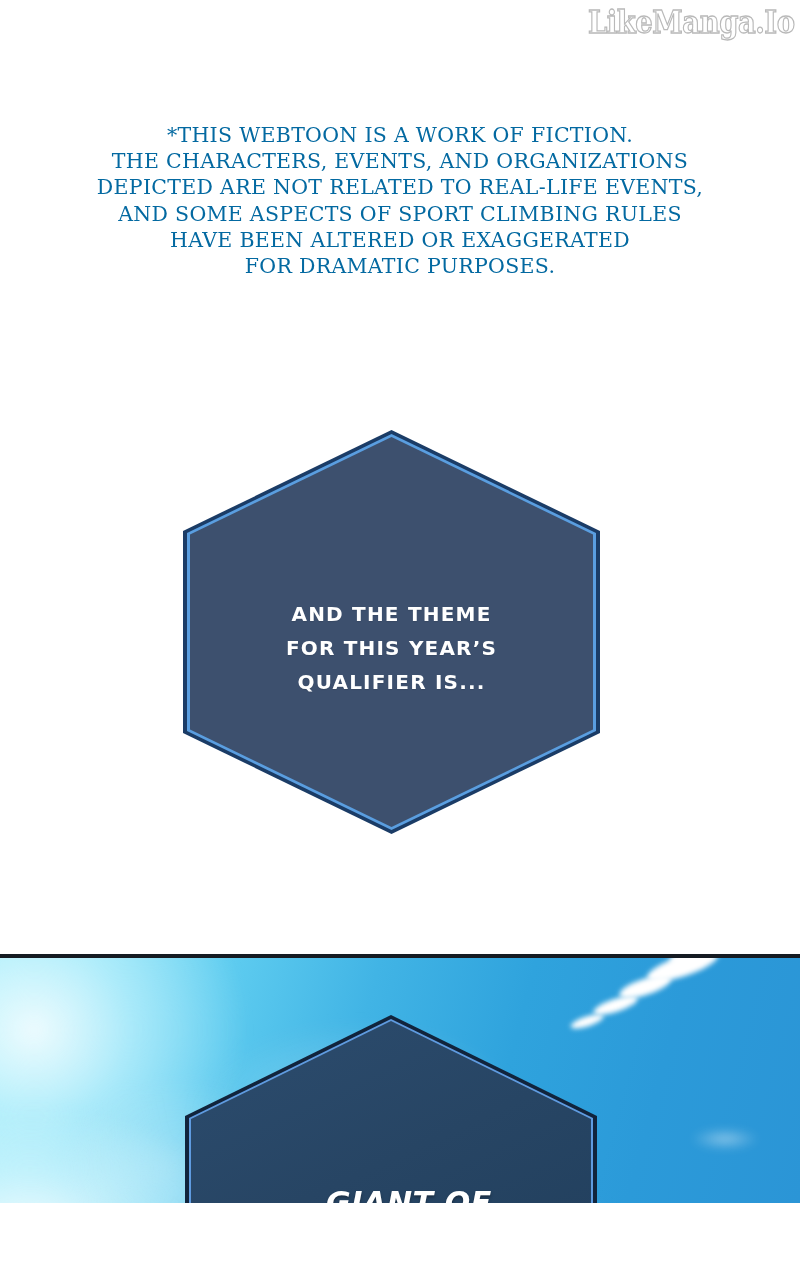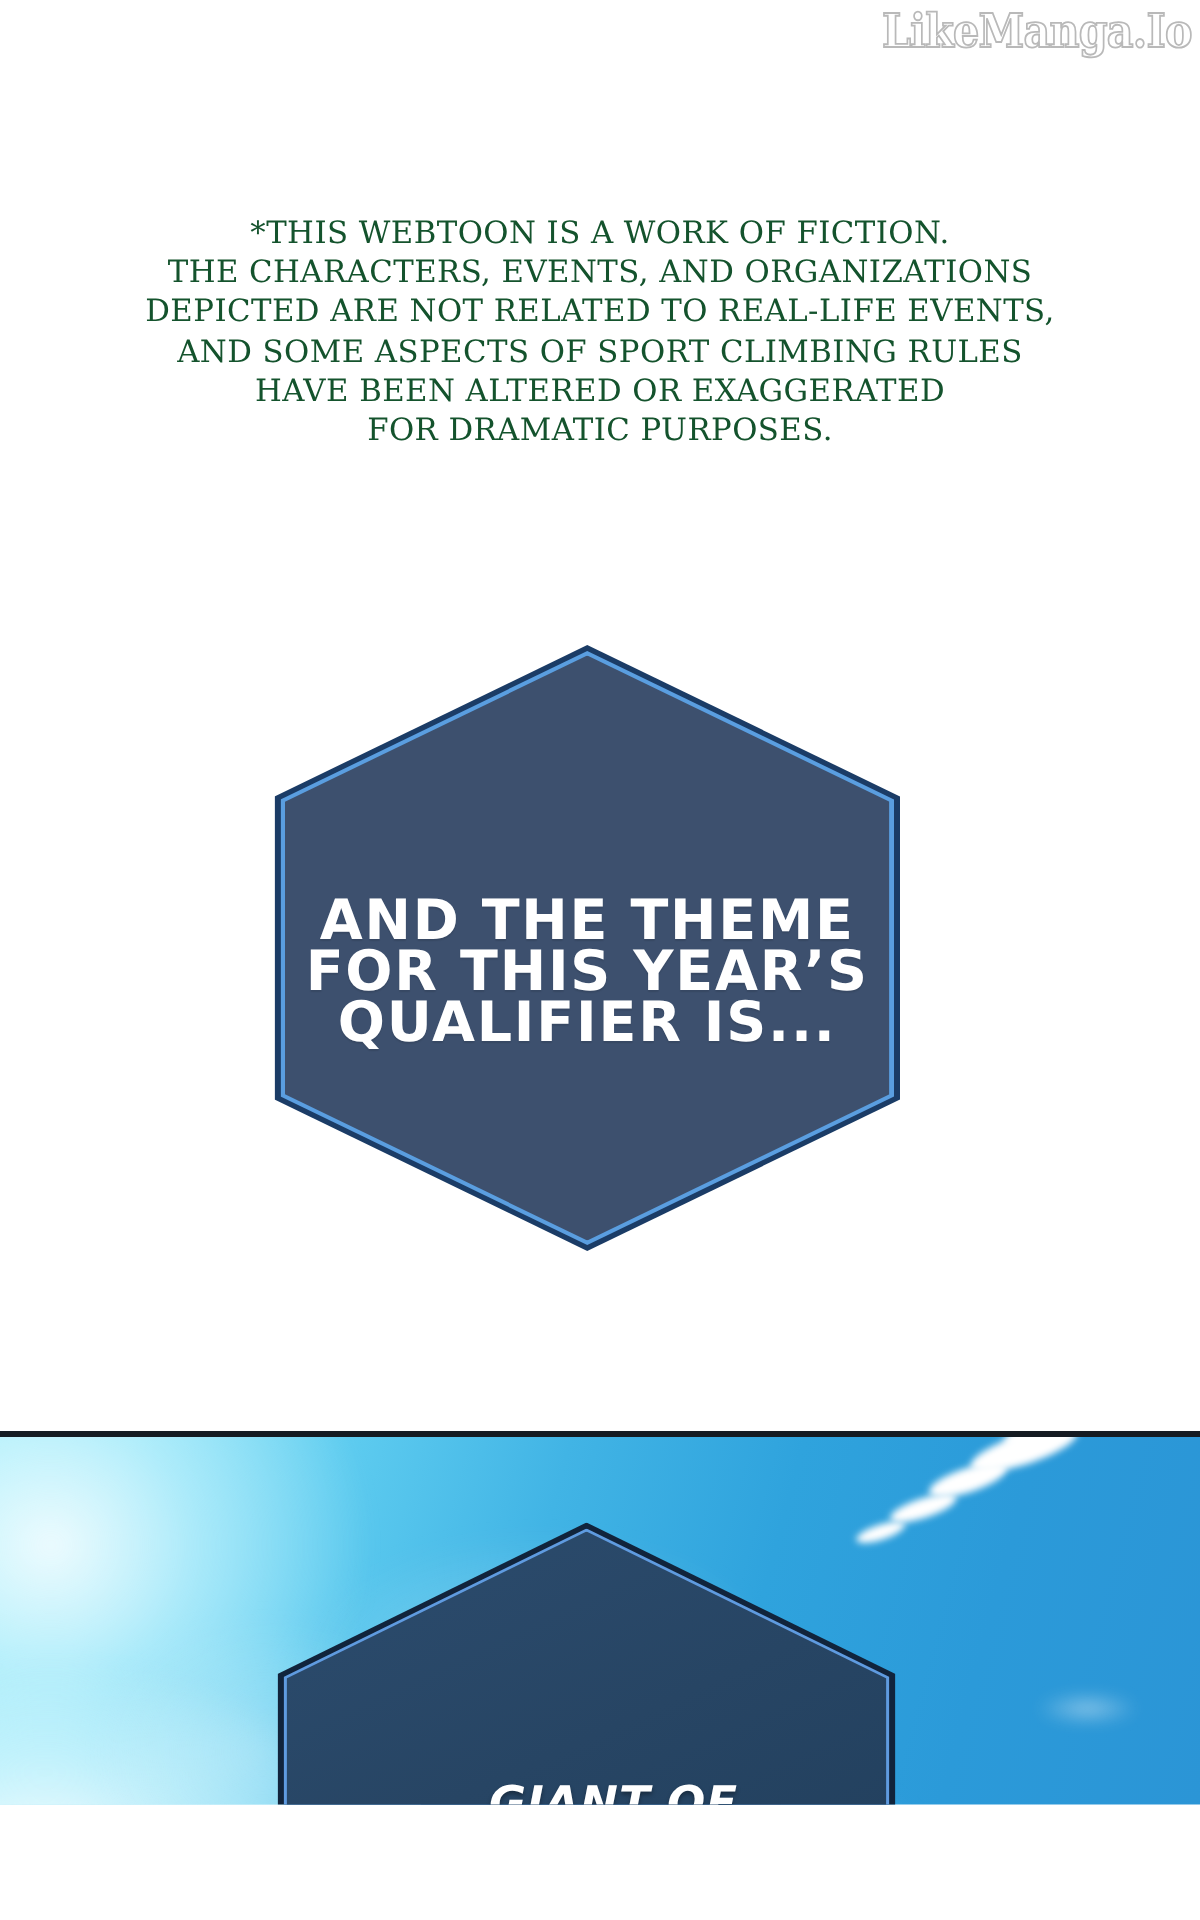--- a/index.html
+++ b/index.html
@@ -37,24 +37,24 @@
   
   .panel-white{
     position:absolute;
     left:0; top:0;
     width:800px; height:956px;
     background:#ffffff;
     overflow:hidden;
   }
   .disclaimer{
     position:absolute;
-    left:0; top:142px;
+    left:0; top:122px;
     width:800px;
     text-align:center;
-    color:#14532d;
+    color:#0369a1;
     font-family:"DejaVu Serif", serif;
     font-size:20.5px;
     line-height:26.2px;
     letter-spacing:0.3px;
     white-space:pre-line;
     font-weight:400;
   }
 
   
   .hex-wrap{ position:absolute; }
@@ -79,21 +79,21 @@
   
   #hex1{
     left:183px; top:430px;
     width:417px; height:404px;
   }
   #hex1 .hex-outer{ background:#1b3c66; }
   #hex1 .hex-mid{ top:4px; left:4px; right:4px; bottom:4px; background:#5a9ee0; }
   #hex1 .hex-inner{ top:7px; left:7px; right:7px; bottom:7px; background:#3d506e; }
   #hex1 .hex-text{
     top:167px;
-    font-size:37px;
+    font-size:20px;
     line-height:34px;
     letter-spacing:1.2px;
     text-shadow:0 1px 1px rgba(0,0,0,0.10);
   }
 
   
   .panel-divider{
     position:absolute;
     left:0; top:954px;
     width:800px; height:4px;

